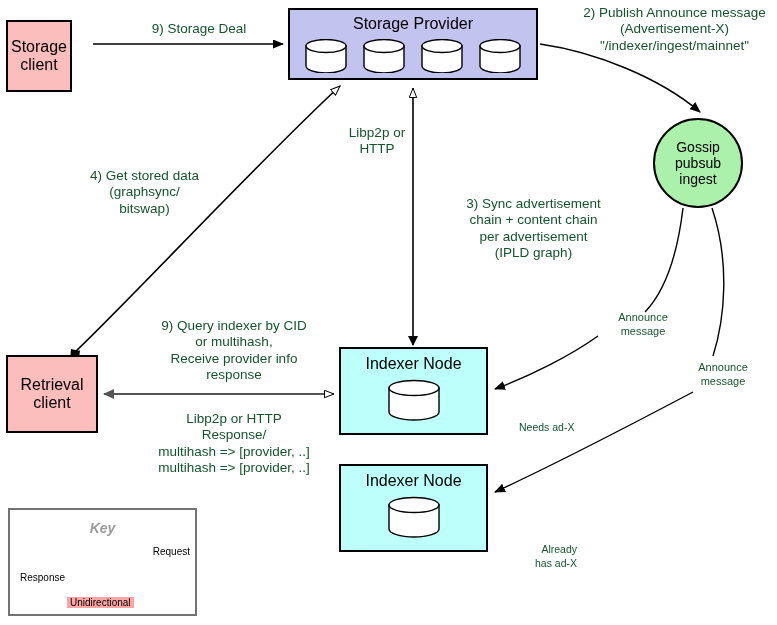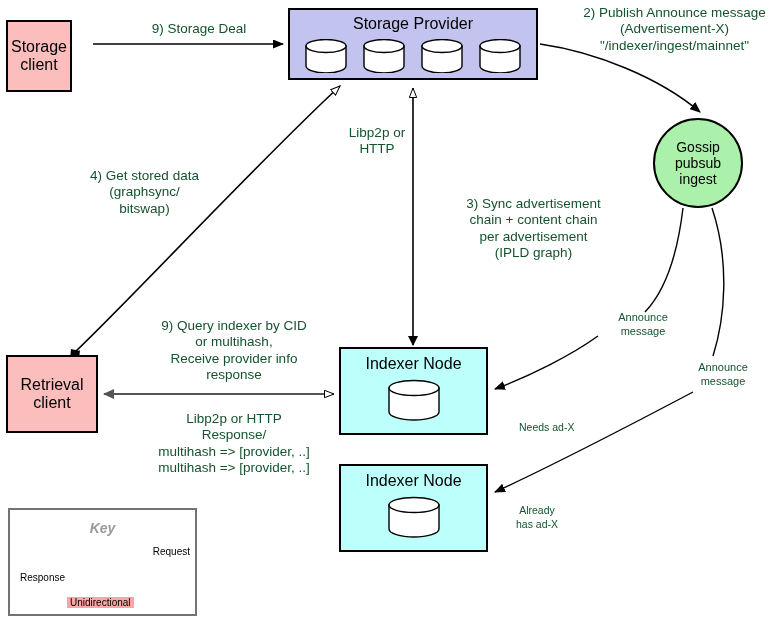--- a/index.html
+++ b/index.html
@@ -197,21 +197,21 @@
 multihash =&gt; [provider, ..]</div>
 
 <div class="lbl small" style="left:598px; top:310px; width:90px; font-size:11px;">Announce
 message</div>
 
 <div class="lbl small" style="left:678px; top:360px; width:90px; font-size:11px;">Announce
 message</div>
 
 <div class="lbl small" style="left:497px; top:421px; width:80px; text-align:left;margin-left:22px;">Needs ad-X</div>
 
-<div class="lbl small" style="left:497px; top:504px; width:80px; text-align:center;">Already
+<div class="lbl small" style="left:497px; top:543px; width:80px; text-align:right;">Already
 has ad-X</div>
 
 <div class="key-box" style="left:8px; top:508px; width:189px; height:108px;">
   <div class="key-title" style="top:10px;">Key</div>
   <div class="key-lbl" style="right:5px; top:36px;">Request</div>
   <div class="key-lbl" style="left:10px; top:62px;">Response</div>
   <div class="key-lbl" style="left:57px; top:87px; background:#fca5a5; padding:0 3px;">Unidirectional</div>
 </div>
 
 </body></html>

